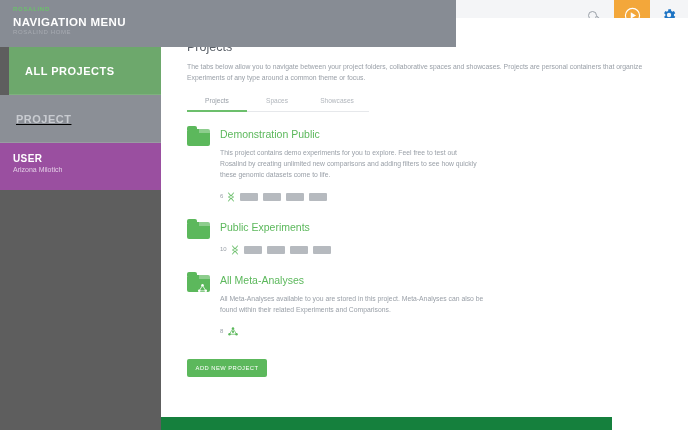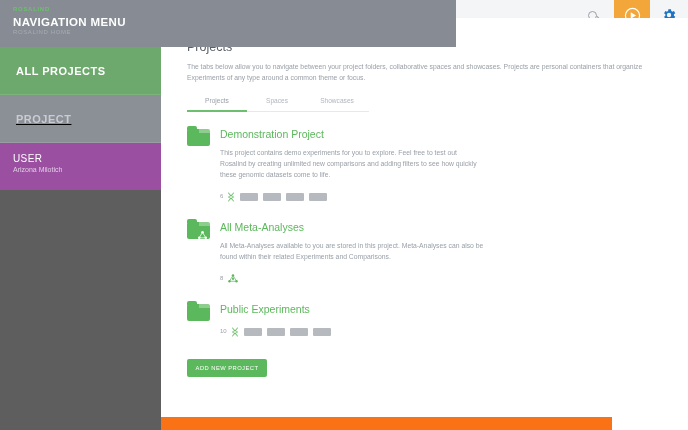--- a/index.html
+++ b/index.html
@@ -9,21 +9,21 @@
     height: 430px;
     overflow: hidden;
     font-family: "Liberation Sans", sans-serif;
     background: #ffffff;
   }
 
   .app {
     position: relative;
     width: 612px;
     height: 430px;
-    background: #f97316;
+    background: #15803d;
   }
 
   
   .topbar {
     position: absolute;
     left: 0; top: 0;
     width: 688px; height: 31px;
     background: #f4f5f7;
     border-bottom: 1px solid #e2e4e8;
     display: flex;
@@ -102,42 +102,42 @@
     z-index: 25;
   }
   .side-item {
     position: relative;
     height: 48px;
     display: flex;
     align-items: center;
     padding-left: 16px;
     border-bottom: 1px solid rgba(255,255,255,.12);
   }
-  .side-item.active { background: #6da86c; }
+  .side-item.active { background: #6da86c; margin-left: 9px; }
   .side-item.gray   { background: #8b8f96; text-decoration: underline; }
   .side-item .label {
     font-size: 11px;
     font-weight: bold;
     letter-spacing: .5px;
     text-transform: uppercase;
   }
   .side-item.active .label { color: #ffffff; }
   .side-item.gray .label   { color: #c9ccd1; }
 
   .side-user {
     position: relative;
     height: 47px;
     background: #9a4fa0;
     padding-left: 13px;
     padding-top: 10px;
     border-bottom: none;
   }
   .side-user .u-title {
     font-size: 10px;
-    font-weight: normal;
+    font-weight: bold;
     letter-spacing: .4px;
     color: #ffffff;
     text-transform: uppercase;
   }
   .side-user .u-name {
     margin-top: 2px;
     font-size: 7px;
     color: #e2cbe5;
   }
 
@@ -344,24 +344,49 @@
     <div class="projects">
 
       
       <div class="project-row">
         <div class="folder-wrap">
           <div class="folder">
               <span class="notch"></span>
             </div>
         </div>
         <div class="proj-body">
-          <div class="proj-title">Demonstration Project</div>
+          <div class="proj-title">Demonstration Public</div>
           <div class="proj-desc">This project contains demo experiments for you to explore. Feel free to test out Rosalind by creating unlimited new comparisons and adding filters to see how quickly these genomic datasets come to life.</div>
           <div class="meta-row">
             <span class="meta-count">6</span>
+            <span class="meta-icon">
+              <svg width="8" height="10" viewBox="0 0 12 16">
+                <path d="M2 1c0 4 8 6 8 7s-8 3-8 7" stroke="#5cb85c" stroke-width="1.5" fill="none"></path>
+                <path d="M10 1c0 4-8 6-8 7s8 3 8 7" stroke="#5cb85c" stroke-width="1.5" fill="none"></path>
+              </svg>
+            </span>
+            <span class="tag"></span>
+            <span class="tag"></span>
+            <span class="tag"></span>
+            <span class="tag"></span>
+          </div>
+        </div>
+      </div>
+
+      
+      <div class="project-row">
+        <div class="folder-wrap">
+          <div class="folder">
+              <span class="notch"></span>
+            </div>
+        </div>
+        <div class="proj-body">
+          <div class="proj-title">Public Experiments</div>
+          <div class="meta-row">
+            <span class="meta-count">10</span>
             <span class="meta-icon">
               <svg width="8" height="10" viewBox="0 0 12 16">
                 <path d="M2 1c0 4 8 6 8 7s-8 3-8 7" stroke="#5cb85c" stroke-width="1.5" fill="none"></path>
                 <path d="M10 1c0 4-8 6-8 7s8 3 8 7" stroke="#5cb85c" stroke-width="1.5" fill="none"></path>
               </svg>
             </span>
             <span class="tag"></span>
             <span class="tag"></span>
             <span class="tag"></span>
             <span class="tag"></span>
@@ -395,42 +420,17 @@
                 <circle cx="2.5" cy="10.5" r="1.5" fill="#5cb85c"></circle>
                 <circle cx="11.5" cy="10.5" r="1.5" fill="#5cb85c"></circle>
                 <circle cx="7" cy="7.5" r="1.3" fill="#5cb85c"></circle>
                 <path d="M7 3L2.5 10.5M7 3l4.5 7.5M2.5 10.5h9M7 3v4.5" stroke="#5cb85c" stroke-width=".9" fill="none"></path>
               </svg>
             </span>
           </div>
         </div>
       </div>
 
-      
-      <div class="project-row">
-        <div class="folder-wrap">
-          <div class="folder">
-              <span class="notch"></span>
-            </div>
-        </div>
-        <div class="proj-body">
-          <div class="proj-title">Public Experiments</div>
-          <div class="meta-row">
-            <span class="meta-count">10</span>
-            <span class="meta-icon">
-              <svg width="8" height="10" viewBox="0 0 12 16">
-                <path d="M2 1c0 4 8 6 8 7s-8 3-8 7" stroke="#5cb85c" stroke-width="1.5" fill="none"></path>
-                <path d="M10 1c0 4-8 6-8 7s8 3 8 7" stroke="#5cb85c" stroke-width="1.5" fill="none"></path>
-              </svg>
-            </span>
-            <span class="tag"></span>
-            <span class="tag"></span>
-            <span class="tag"></span>
-            <span class="tag"></span>
-          </div>
-        </div>
-      </div>
-
       <button class="add-btn">ADD NEW PROJECT</button>
     </div>
   </div>
 
 </div>
 
 </body></html>

